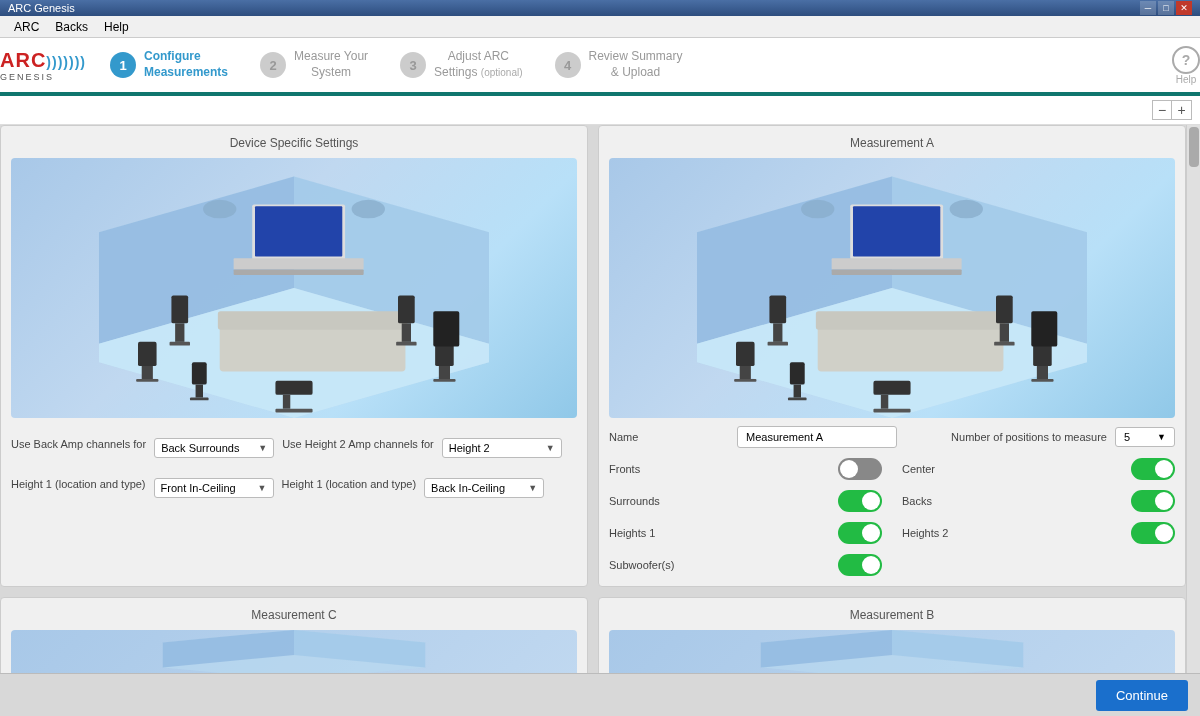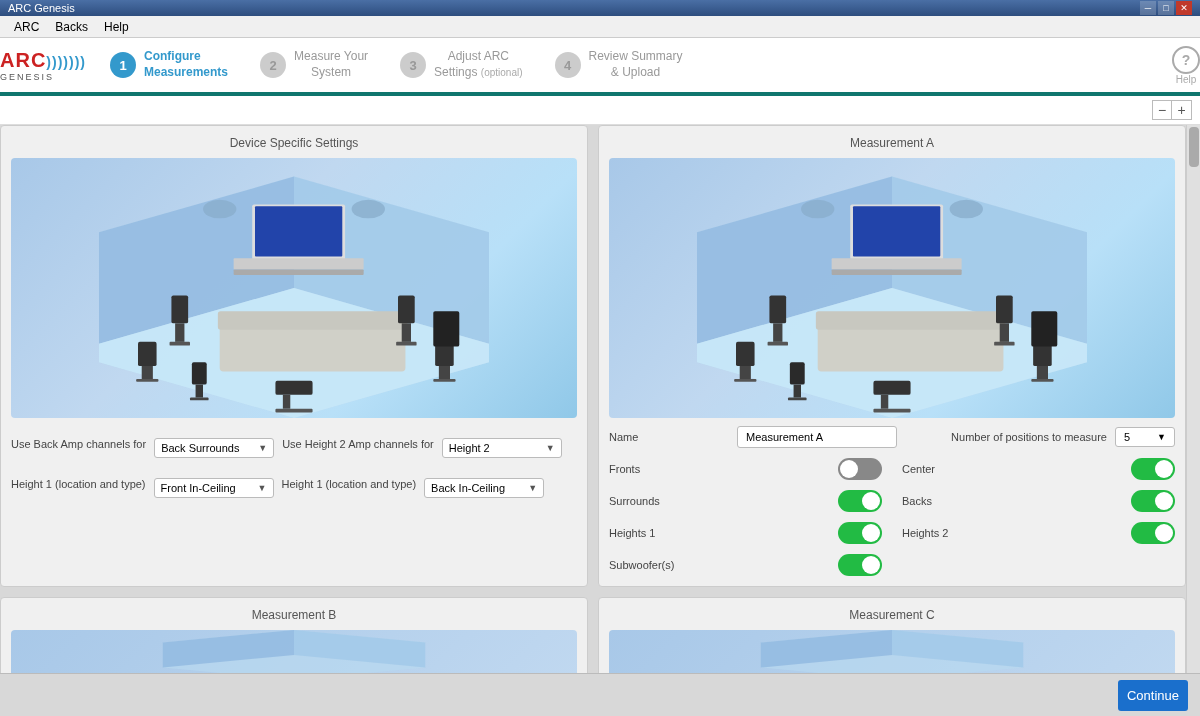--- a/index.html
+++ b/index.html
@@ -241,21 +241,21 @@
       display: flex;
       justify-content: flex-end;
       padding: 6px 12px;
       border-top: 1px solid #bbb;
     }
     .continue-btn {
       background: #1a6fcc;
       color: white;
       border: none;
       border-radius: 3px;
-      padding: 8px 9px;
+      padding: 8px 20px;
       font-size: 13px;
       cursor: pointer;
       font-weight: 500;
     }
 
     
     .content-wrapper {
       display: flex;
     }
     .scrollbar {
@@ -535,41 +535,41 @@
             <span class="toggle-label">Subwoofer(s)</span>
             <div class="toggle on">
               <div class="toggle-thumb"></div>
             </div>
           </div>
         </div>
       </div>
     </div>
 
     <div class="panel bottom-panel">
+      <div class="panel-title">Measurement C</div>
+      <div class="bottom-room">
+        <svg viewBox="0 0 480 80" style="width:100%;height:100%;">
+          <polygon points="30,60 240,80 450,60 450,20 240,0 30,20" fill="#b8d8f0" opacity="0.7"></polygon>
+          <polygon points="30,20 240,0 240,40 30,60" fill="#90b8e0" opacity="0.8"></polygon>
+          <polygon points="450,20 240,0 240,40 450,60" fill="#a0c8e8" opacity="0.8"></polygon>
+        </svg>
+      </div>
+    </div>
+
+    <div class="panel bottom-panel">
       <div class="panel-title">Measurement B</div>
       <div class="bottom-room">
         <svg viewBox="0 0 480 80" style="width:100%;height:100%;">
           <polygon points="30,60 240,80 450,60 450,20 240,0 30,20" fill="#b8d8f0" opacity="0.7"></polygon>
           <polygon points="30,20 240,0 240,40 30,60" fill="#90b8e0" opacity="0.8"></polygon>
           <polygon points="450,20 240,0 240,40 450,60" fill="#a0c8e8" opacity="0.8"></polygon>
         </svg>
       </div>
     </div>
 
-    <div class="panel bottom-panel">
-      <div class="panel-title">Measurement C</div>
-      <div class="bottom-room">
-        <svg viewBox="0 0 480 80" style="width:100%;height:100%;">
-          <polygon points="30,60 240,80 450,60 450,20 240,0 30,20" fill="#b8d8f0" opacity="0.7"></polygon>
-          <polygon points="30,20 240,0 240,40 30,60" fill="#90b8e0" opacity="0.8"></polygon>
-          <polygon points="450,20 240,0 240,40 450,60" fill="#a0c8e8" opacity="0.8"></polygon>
-        </svg>
-      </div>
-    </div>
-
   </div>
 
   <div class="scrollbar">
     <div class="scrollbar-thumb"></div>
   </div>
 </div>
 
 <div class="footer">
   <button class="continue-btn">Continue</button>
 </div>

